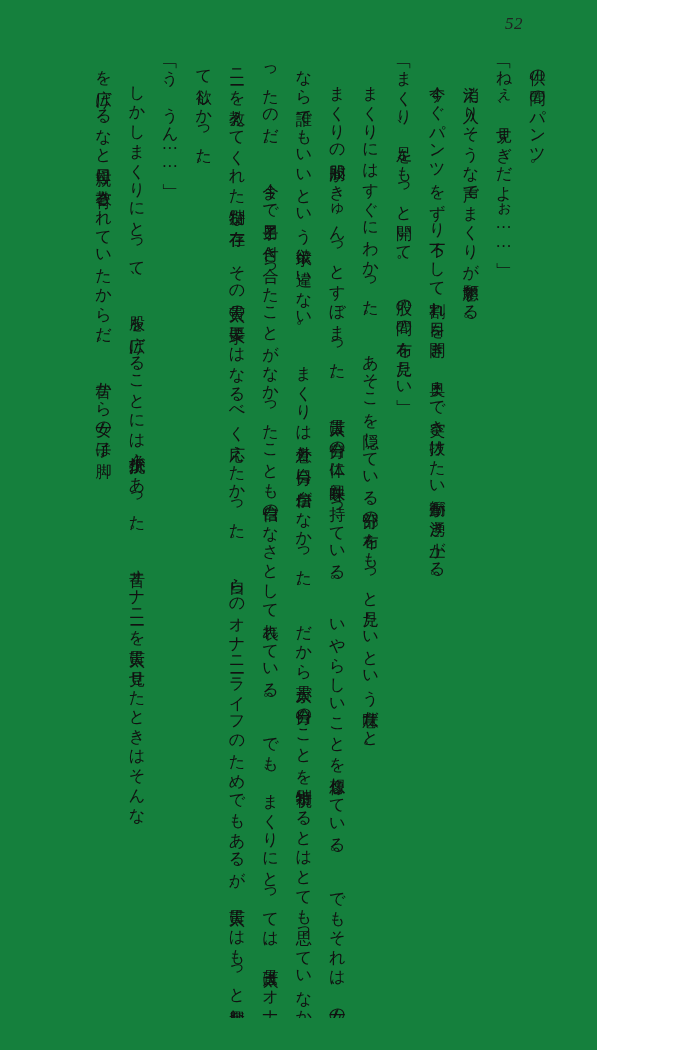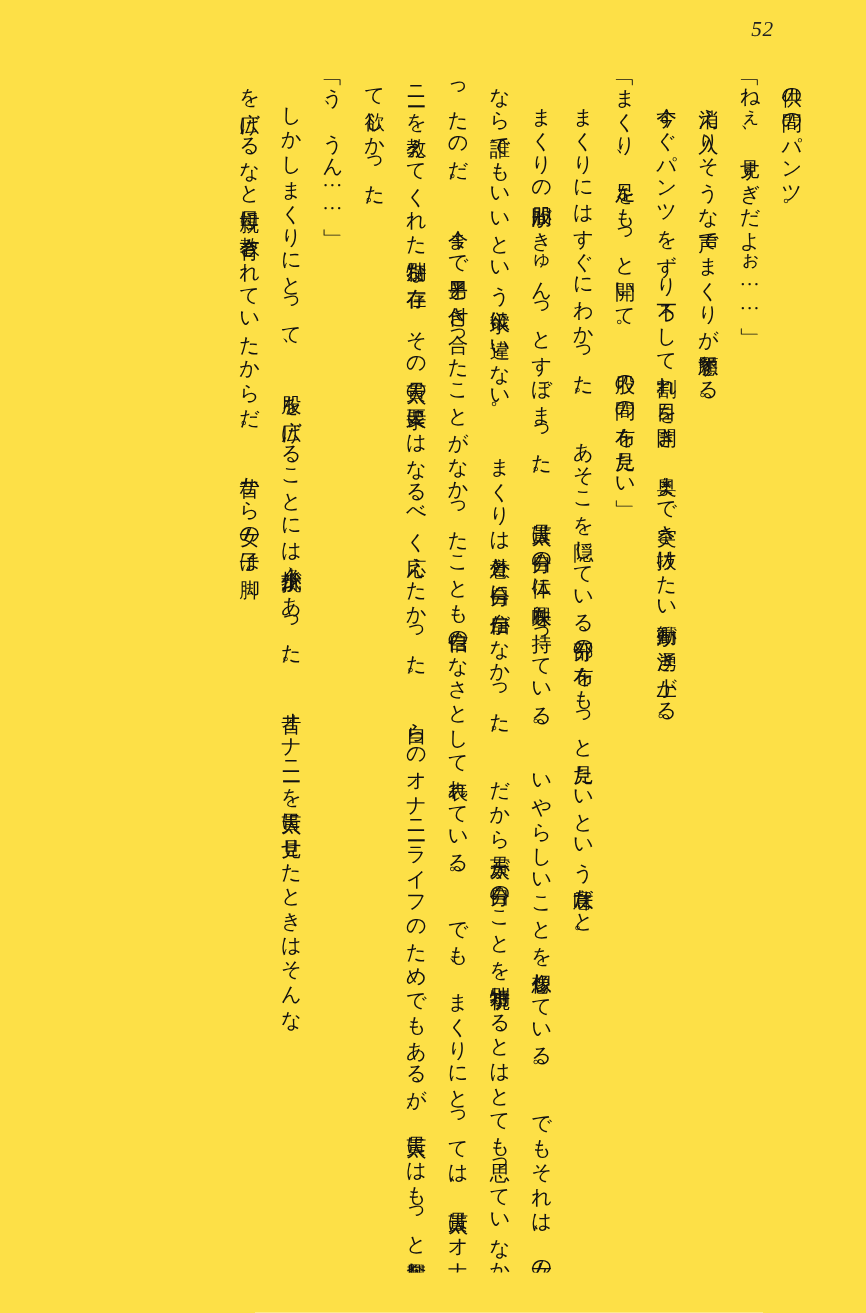--- a/index.html
+++ b/index.html
@@ -9,24 +9,24 @@
   }
   body {
     width: 693px;
     height: 1050px;
     font-family: "Liberation Serif", "DejaVu Serif", serif;
     color: #1a1a1a;
     overflow: hidden;
   }
   .page {
     position: relative;
-    width: 693px;
+    width: 597px;
     height: 1050px;
     box-sizing: border-box;
-    background: #fde047;
+    background: #15803d;
   }
   .page-number {
     position: absolute;
     top: 14px;
     right: 74px;
     font-family: "Liberation Serif", "DejaVu Serif", serif;
     font-style: italic;
     font-size: 17px;
     color: #222;
     letter-spacing: 0.5px;

